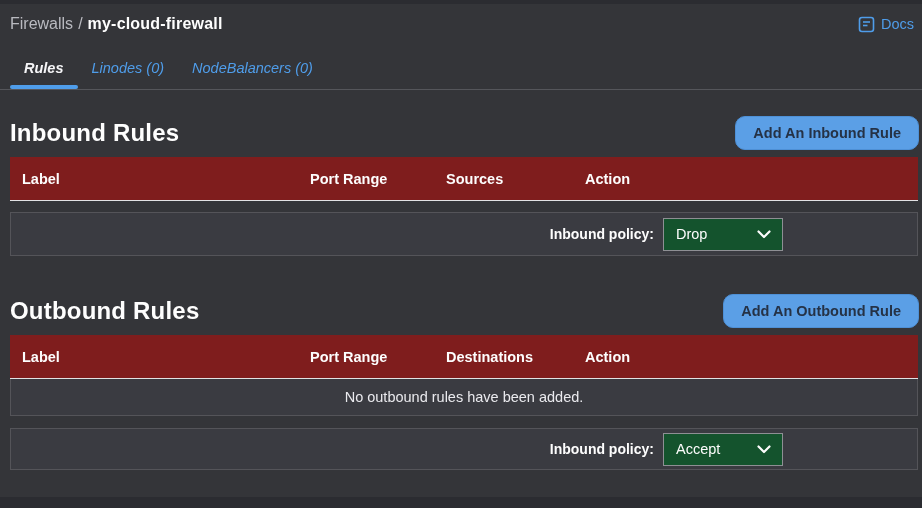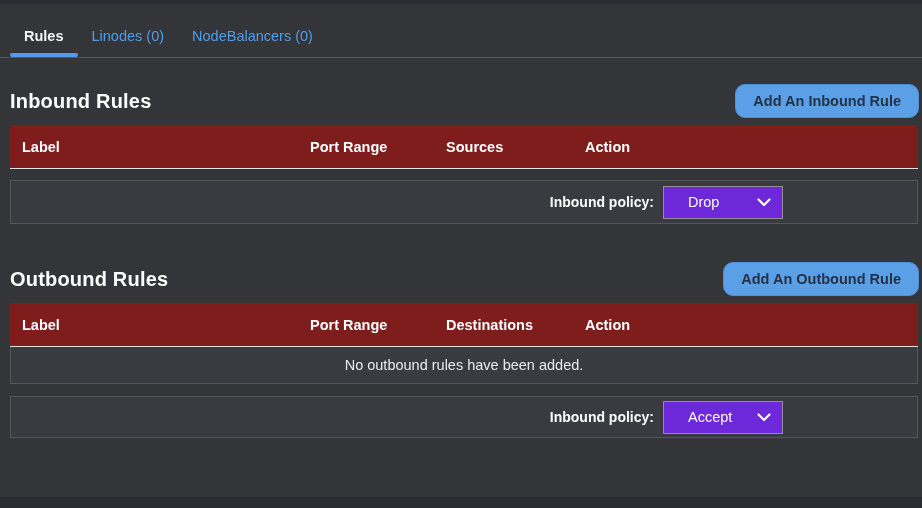--- a/index.html
+++ b/index.html
@@ -25,40 +25,40 @@
   .breadcrumb .current { color:#fefefe; font-weight:bold; letter-spacing:.2px; }
   .docs-link {
     display:flex; align-items:center; gap:6px; color:#4f9dea;
     font-size:14.5px; cursor:pointer;
   }
   .docs-link svg { display:block; }
 
   
   .tabs {
     display:flex; margin-top:22px; padding-left:10px;
-    border-bottom:1px solid #55565b; height:32px;
+    border-bottom:1px solid #55565b; height:32px;font-style:italic;
   }
   .tab {
     padding:0 14px; font-size:14.5px; color:#4f9dea;
     display:flex; align-items:flex-start; position:relative; cursor:pointer;
     line-height:20px;
   }
   .tab.active { color:#f5f5f7; font-weight:bold; }
   .tab.active::after {
     content:""; position:absolute; left:0; right:0; bottom:0;
     height:4px; background:#4f9dea; border-radius:2px;
   }
 
   
   .section-header {
     display:flex; justify-content:space-between; align-items:center;
     margin:26px 3px 0 10px; height:34px;
   }
   .section-header.outbound-gap { margin-top:38px; }
-  .section-title { font-size:20px; font-weight:bold; color:#fefefe; letter-spacing:.2px; }
+  .section-title { font-size:24px; font-weight:bold; color:#fefefe; letter-spacing:.2px; }
   .add-btn {
     height:34px; padding:0 17px; background:#5b9fe6; color:#253246;
     font-family:"Liberation Sans", sans-serif;
     font-size:14.5px; font-weight:bold; border:1px solid #4e90d6;
     border-radius:10px; cursor:pointer;
   }
 
   
   .rule-table { margin:7px 4px 0 10px; }
   .t-header {
@@ -78,32 +78,47 @@
   
   .policy-row {
     margin:11px 4px 0 10px; height:44px; background:#3a3b41;
     border:1px solid #545459;
     display:flex; align-items:center; justify-content:flex-end;
     padding-right:134px;
   }
   .policy-row.outbound { margin-top:12px; height:42px; }
   .policy-label { color:#fdfdfd; font-weight:bold; font-size:14px; margin-right:9px; }
   .policy-select {
-    width:120px; height:33px; background:#6d28d9;
+    width:120px; height:33px; background:#14532d;
     border:1px solid #8e8f94;
     display:flex; align-items:center; justify-content:space-between;
-    padding:0 11px 0 24px; color:#fdfdfd; font-size:14.5px; cursor:pointer;
+    padding:0 11px 0 12px; color:#fdfdfd; font-size:14.5px; cursor:pointer;
   }
   .chevron svg { display:block; }
 </style>
 </head>
 <body>
 
 <div class="page">
 
+  <div class="topbar">
+    <div class="breadcrumb">
+      <span class="crumb-link">Firewalls</span><span class="sep">/</span><span class="current">my-cloud-firewall</span>
+    </div>
+    <div class="docs-link">
+      <span class="icon">
+        <svg width="17" height="17" viewBox="0 0 17 17" fill="none">
+          <rect x="1.5" y="1.5" width="14" height="14" rx="2.5" stroke="#4f9dea" stroke-width="1.6"></rect>
+          <line x1="5" y1="6" x2="12" y2="6" stroke="#4f9dea" stroke-width="1.6"></line>
+          <line x1="5" y1="9.5" x2="9.5" y2="9.5" stroke="#4f9dea" stroke-width="1.6"></line>
+        </svg>
+      </span>
+      <span>Docs</span>
+    </div>
+  </div>
 
   <div class="tabs">
     <div class="tab active">Rules</div>
     <div class="tab">Linodes (0)</div>
     <div class="tab">NodeBalancers (0)</div>
   </div>
 
   <div class="section-header">
     <div class="section-title">Inbound Rules</div>
     <button class="add-btn">Add An Inbound Rule</button>

